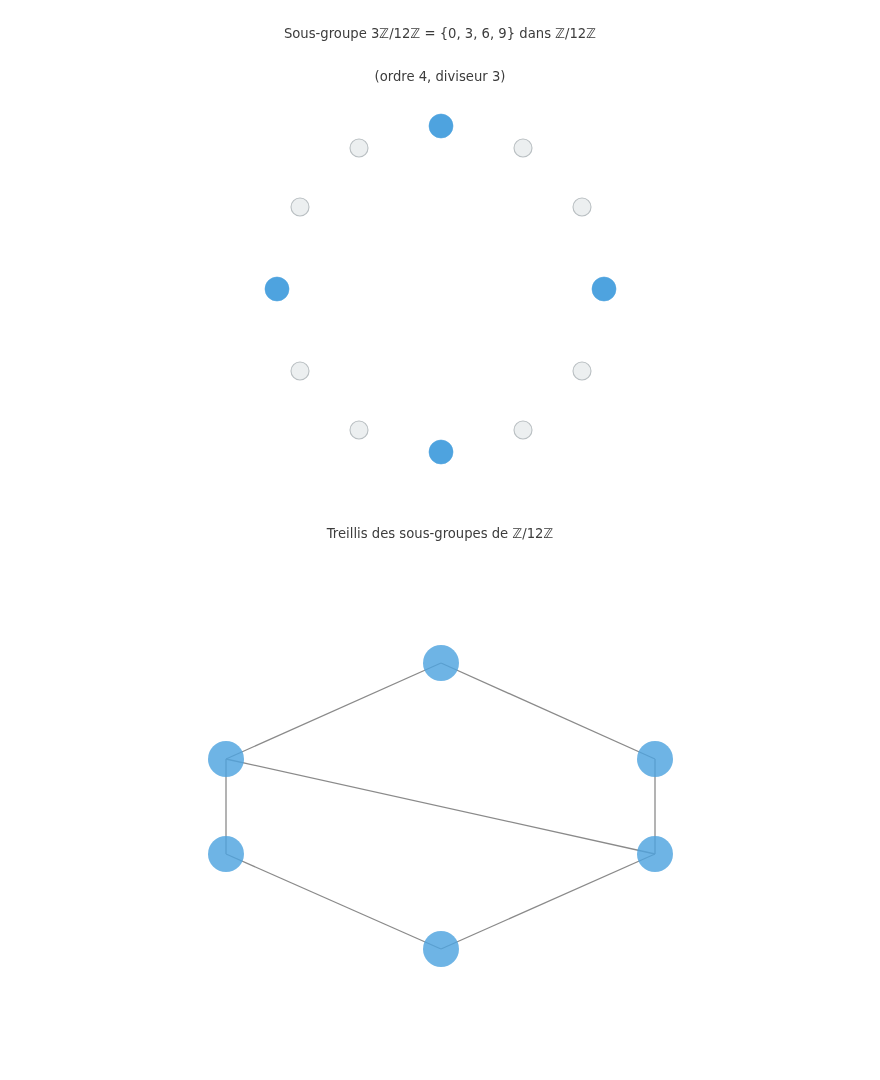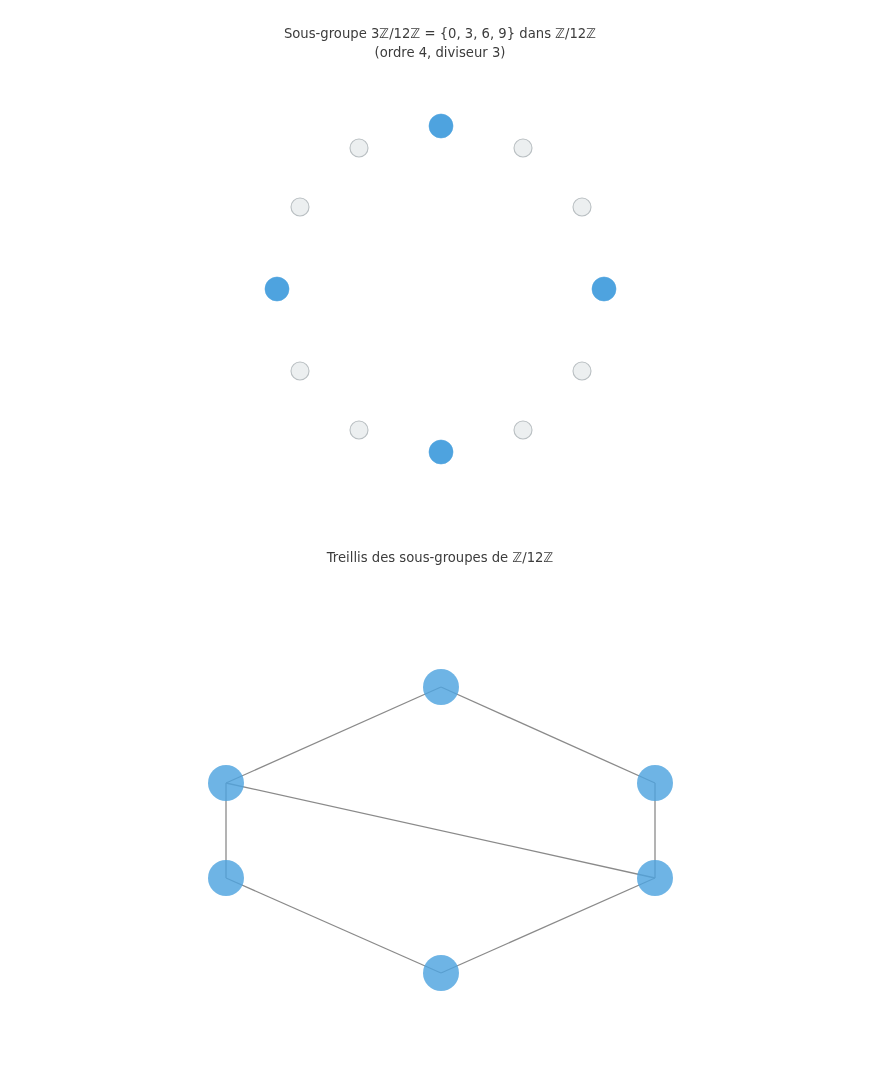--- a/index.html
+++ b/index.html
@@ -16,36 +16,36 @@
     color: #3c3c3c;
   }
 
   .figure {
     position: absolute;
     left: 0;
     width: 880px;
   }
 
   #panel-top    { top: 0px;   height: 520px; }
-  #panel-bottom { top: 520px; height: 560px; }
+  #panel-bottom { top: 496px; height: 560px; }
 
   .panel-title {
     position: absolute;
     left: 0;
     width: 880px;
     text-align: center;
     font-size: 13.2px;
     line-height: 19px;
     color: #3c3c3c;
     white-space: nowrap;
   }
   #title-top    { top: 24px; }
   #title-bottom { top: 28px; }
 
-  .title-line2 { display: block; }
+  .title-line2 { display: block; margin-top: 24px; }
 
   .graph-svg {
     position: absolute;
     left: 0;
     top: 0;
     width: 880px;
     display: block;
   }
   #svg-top    { height: 520px; }
   #svg-bottom { height: 560px; }

